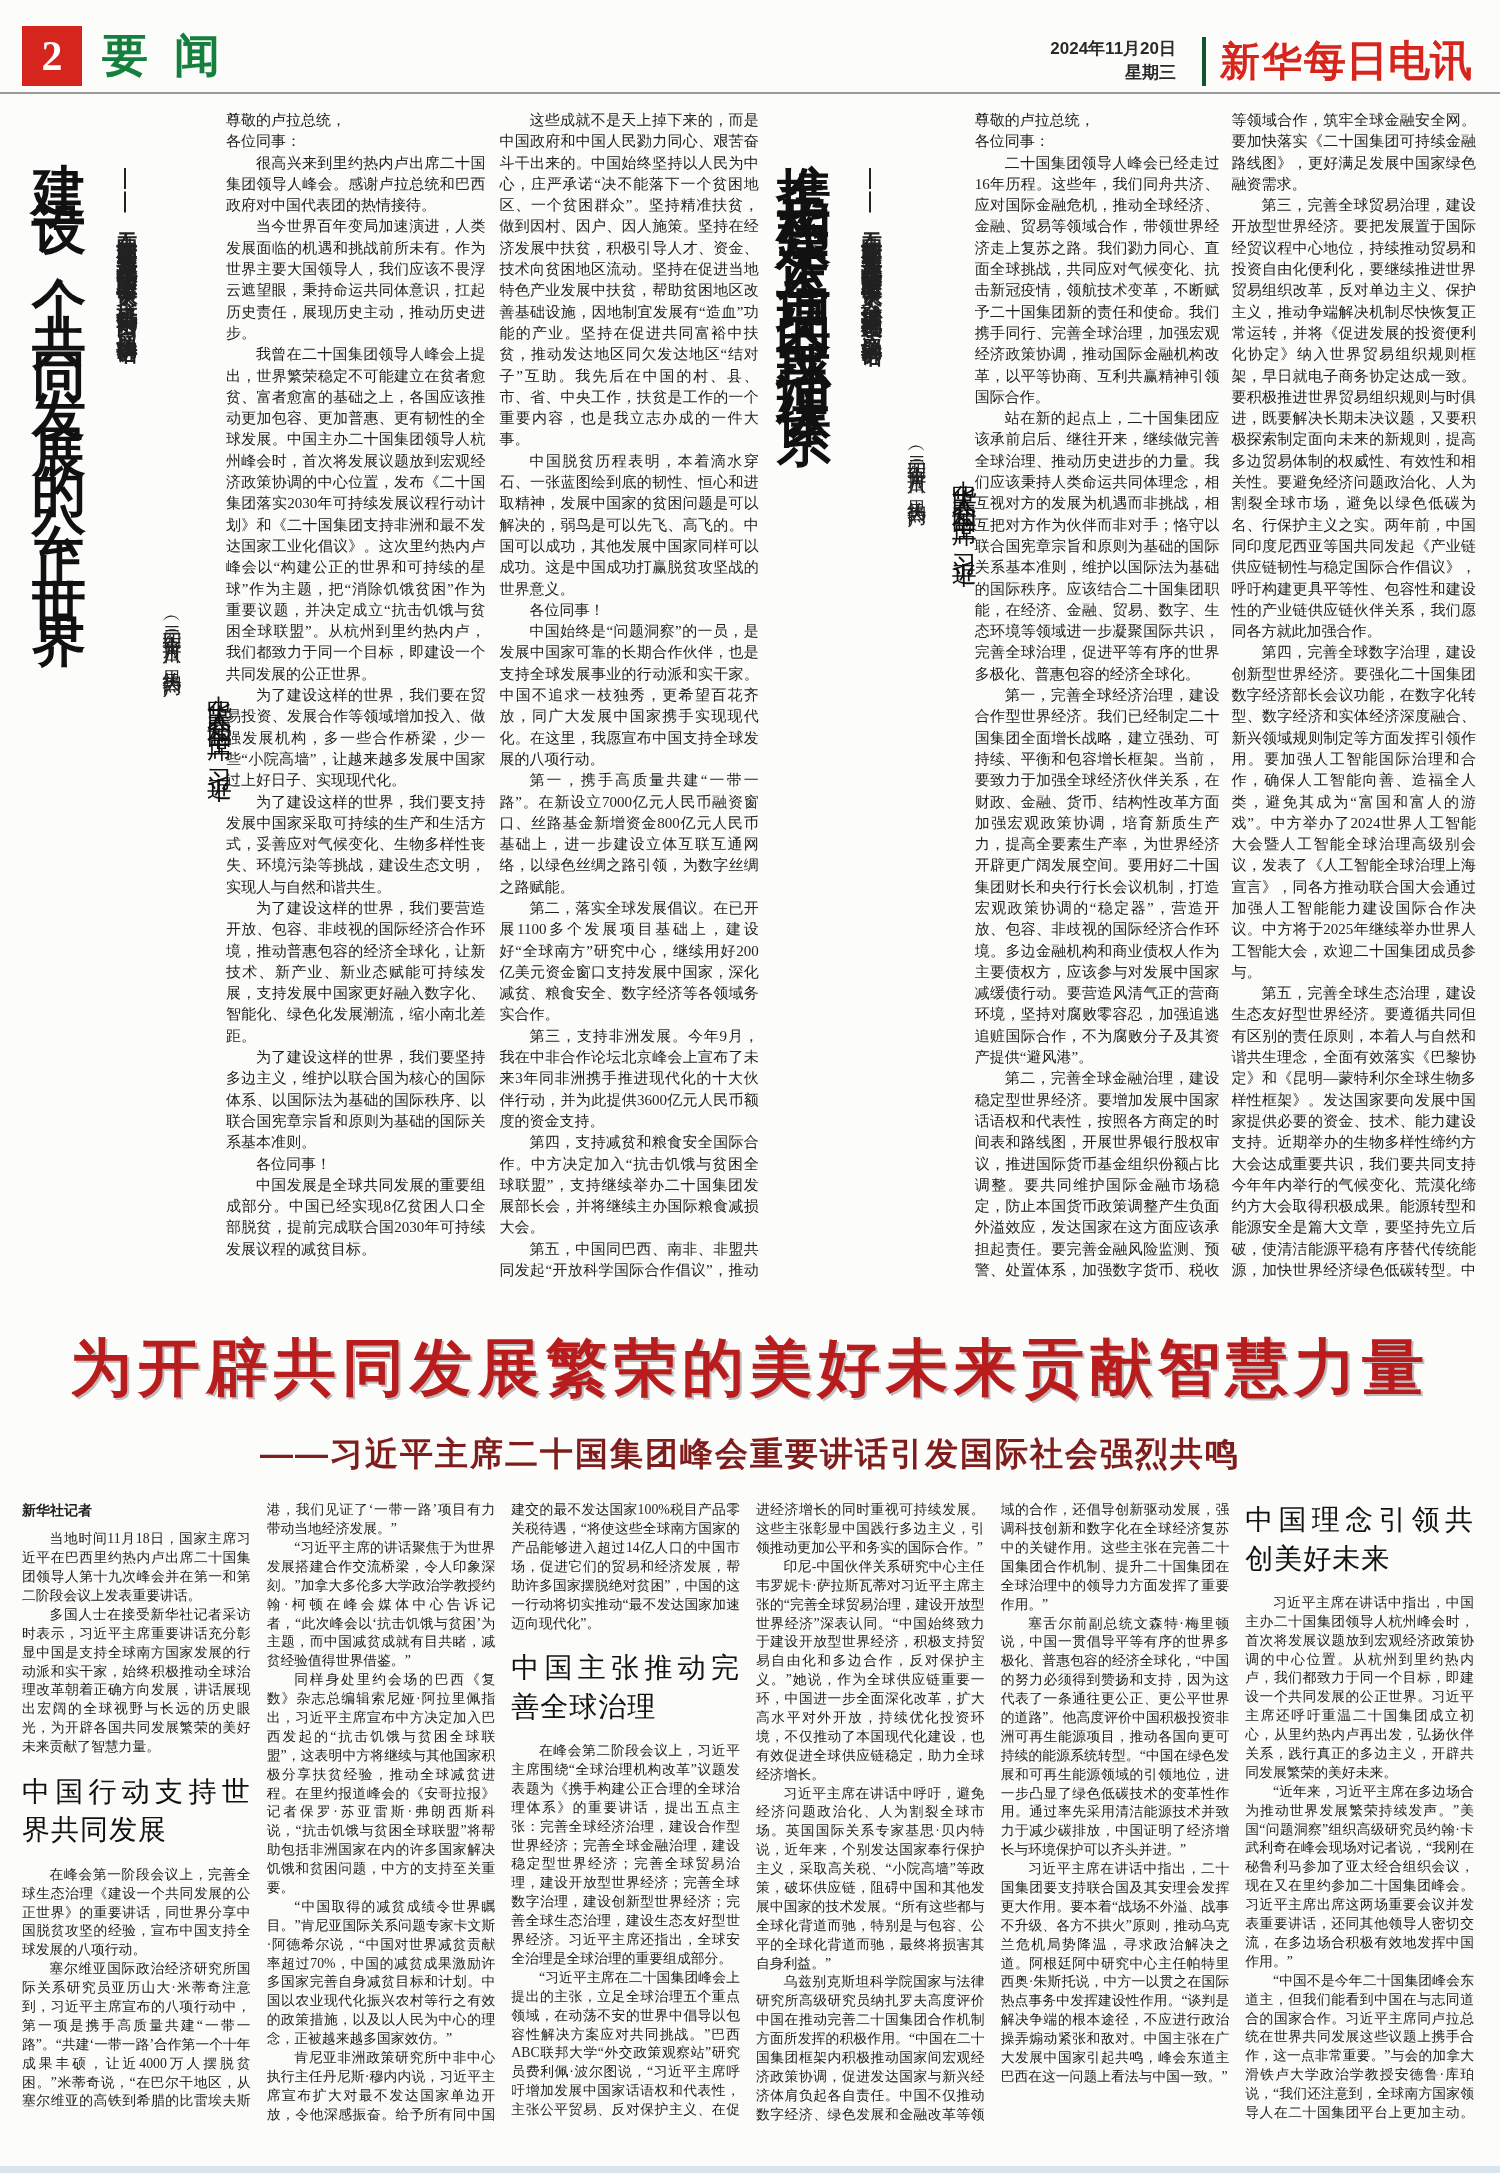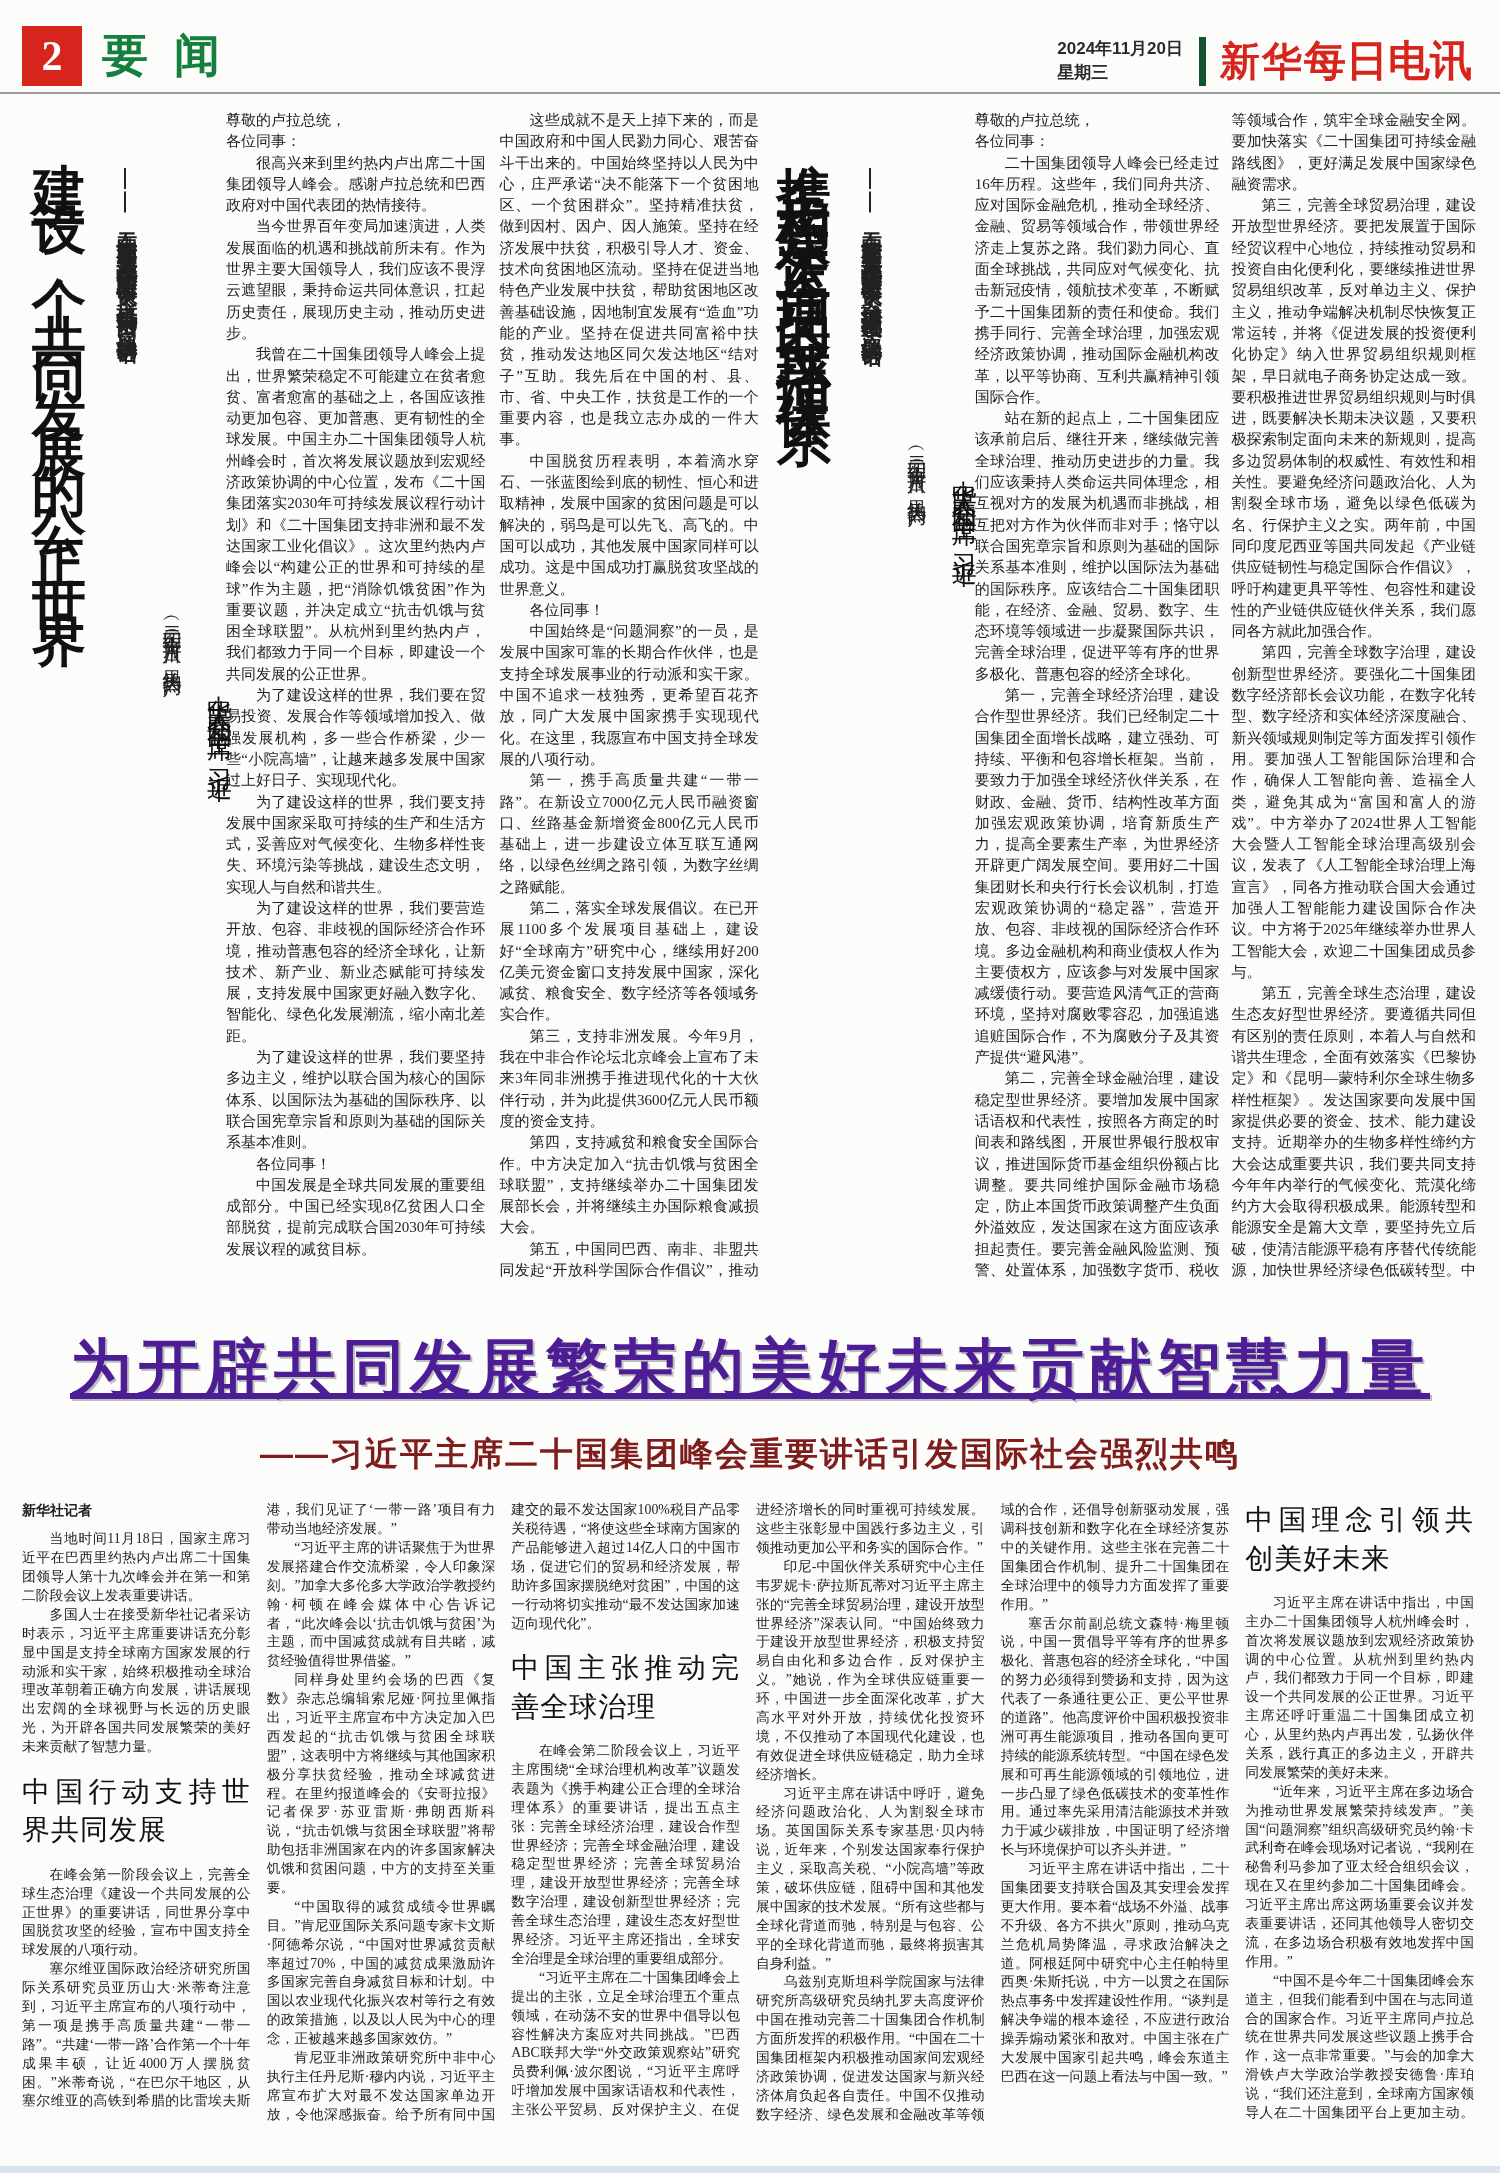--- a/index.html
+++ b/index.html
@@ -6,22 +6,22 @@
   .page{width:1500px;height:2173px;background:#fcfcfa;position:relative;overflow:hidden;
         font-family:"Liberation Serif","DejaVu Serif",serif;color:#1c1c1c;margin:0 auto;}
   
   .header{display:flex;justify-content:space-between;align-items:flex-end;
           padding:16px 28px 6px 22px;border-bottom:2px solid #9a9a9a;height:70px;box-sizing:content-box;}
   .section-tag{display:flex;align-items:center;gap:20px;}
   .pagenum{width:60px;height:60px;background:#d6251c;color:#fff;display:flex;align-items:center;
            justify-content:center;font-size:42px;font-weight:bold;font-family:"Liberation Serif",serif;}
   .section-title{color:#15803d;font-size:46px;font-weight:bold;letter-spacing:26px;line-height:1;}
   .header-right{display:flex;align-items:center;gap:0;}
-  .dateblock{text-align:left;font-size:17px;font-weight:bold;font-family:"Liberation Sans","DejaVu Sans",sans-serif;
-             line-height:1.45;color:#2a2a2a;padding-right:16px;border-right:7px solid #14532d;margin-right:14px;}
+  .dateblock{text-align:right;font-size:17px;font-weight:bold;font-family:"Liberation Sans","DejaVu Sans",sans-serif;
+             line-height:1.45;color:#2a2a2a;padding-right:26px;border-right:4px solid #14532d;margin-right:14px;}
   .masthead{color:#d6251c;font-size:42px;font-weight:bold;line-height:1;white-space:nowrap;}
   .masthead .script{font-size:40px;letter-spacing:2px;}
   
   .top-section{display:flex;gap:8px;padding:16px 24px 0 22px;height:1206px;box-sizing:border-box;}
   .vblock{display:flex;gap:18px;flex:0 0 auto;}
   .v{writing-mode:vertical-rl;}
   .v-headline{font-size:54px;font-weight:bold;letter-spacing:0.70em;margin-top:10px;color:#111;}
   .v-headline.right{letter-spacing:0.33em;}
   .v-byline{font-family:"Liberation Sans","DejaVu Sans",sans-serif;font-weight:bold;
             font-size:21px;letter-spacing:2.5px;margin-top:58px;color:#222;}
@@ -35,22 +35,22 @@
   .body-right{width:508px;column-gap:12px;}
   
   .pp{margin:0;text-indent:2em;}
   .lead{text-indent:0;}
   .reporter{font-family:"Liberation Sans","DejaVu Sans",sans-serif;font-weight:bold;text-indent:0;
             margin-bottom:10px;font-size:14px;}
   .head{font-family:"Liberation Sans","DejaVu Sans",sans-serif;font-weight:normal;font-size:28px;
         text-indent:0;margin:16px 0;letter-spacing:1px;color:#111;}
   
   .banner{text-align:center;padding:34px 10px 8px;}
-  .banner-headline{font-size:62px;font-weight:bold;letter-spacing:6px;color:#4c1d95;
-                   text-shadow:2px 2px 0 #bdbdbd;line-height:1.1;text-decoration:underline;}
+  .banner-headline{font-size:62px;font-weight:bold;letter-spacing:6px;color:#b91c1c;
+                   text-shadow:2px 2px 0 #bdbdbd;line-height:1.1;}
   .banner-subhead{font-family:"Liberation Sans","DejaVu Sans",sans-serif;font-weight:bold;
                   font-size:33px;letter-spacing:2px;margin-top:30px;color:#7f1d1d;}
   
   .bottom-section{margin:16px 26px 0 22px;height:624px;column-count:6;column-gap:16px;column-fill:auto;
                   overflow:hidden;font-size:13.8px;line-height:1.37;text-align:justify;color:#222;}
   .footer-strip{position:absolute;left:0;bottom:0;width:100%;height:7px;background:#d9e4ee;}
 </style>
 </head>
 <body>
 

